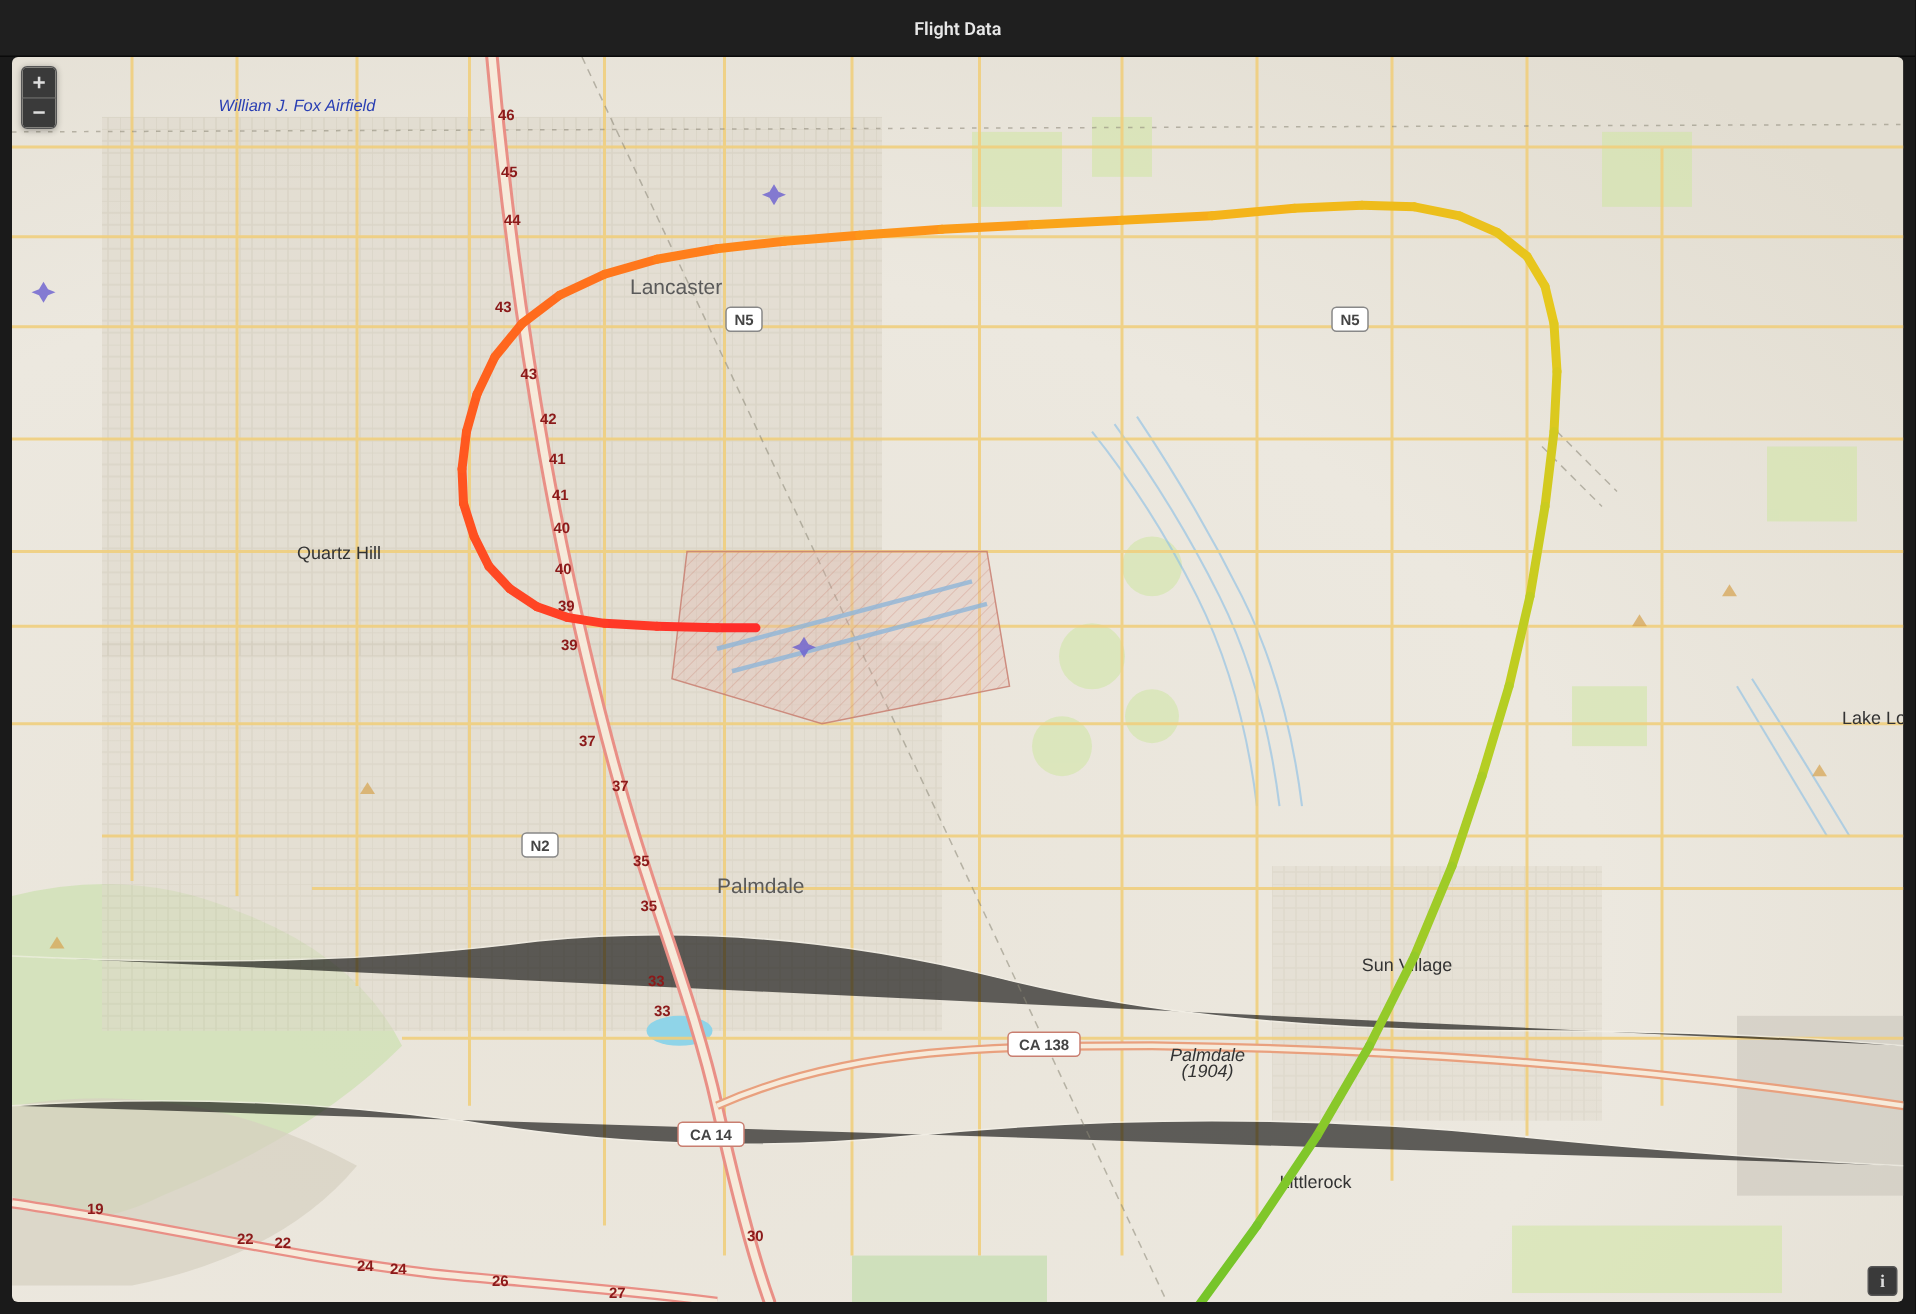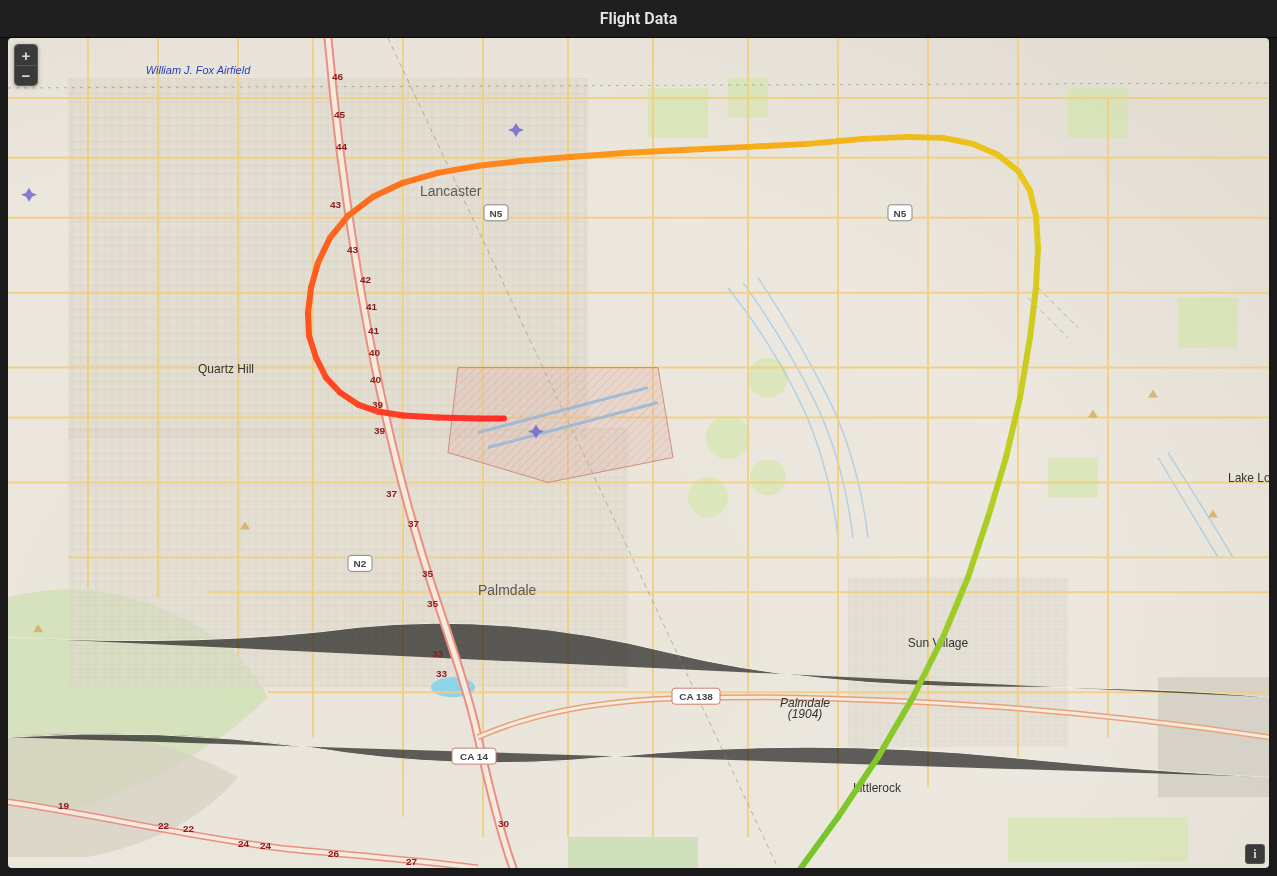--- a/index.html
+++ b/index.html
@@ -19,21 +19,21 @@
     flex-direction: column;
   }
   .titlebar {
     height: 37px;
     background: #1f1f1f;
     border-bottom: 1px solid #0a0a0a;
     display: flex;
     align-items: center;
     justify-content: center;
     color: #e8e8e8;
-    font-size: 16px;
+    font-size: 12px;
     font-weight: 600;
   }
   .map-frame {
     flex: 1;
     margin: 0 8px 8px 8px;
     position: relative;
     overflow: hidden;
     border-radius: 4px;
   }
   svg.map {

